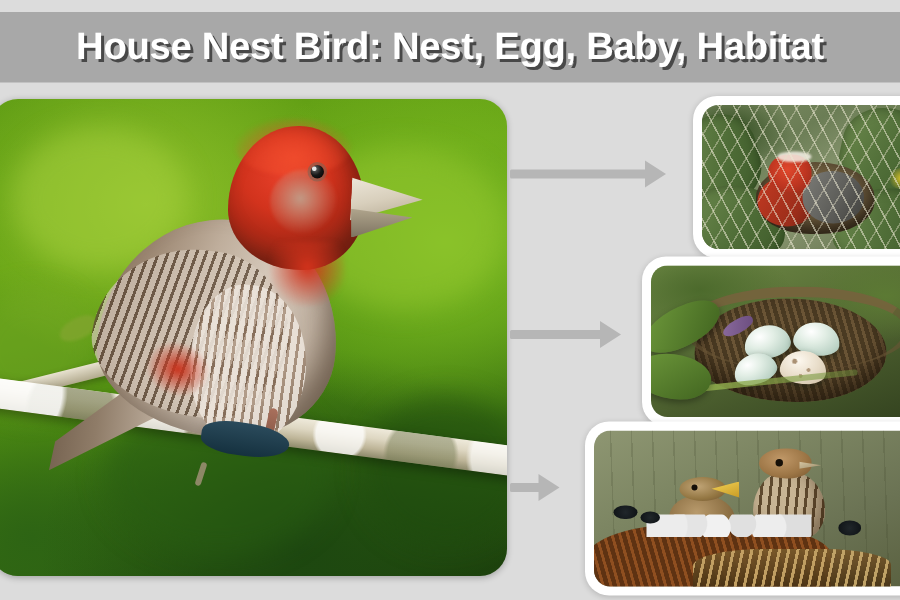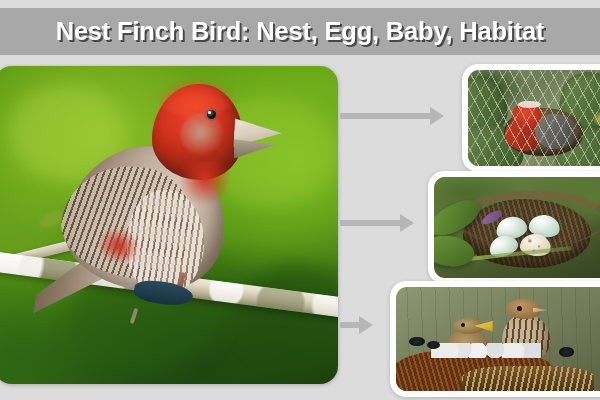--- a/index.html
+++ b/index.html
@@ -483,21 +483,21 @@
   .dc1 { left:6%;  top:48%; width:7%;  height:9%; }
   .dc2 { left:14%; top:52%; width:6%;  height:8%; }
   .dc3 { left:74%; top:58%; width:7%;  height:9%; }
 </style>
 </head>
 <body>
 
 <div class="canvas">
 
   <div class="title-banner">
-    <div class="title-text">Nest Finch Bird: Nest, Egg, Baby, Habitat</div>
+    <div class="title-text">House Nest Bird: Nest, Egg, Baby, Habitat</div>
   </div>
 
   <div class="hero">
     <div class="hero-bg">
       <div class="hero-bokeh bk1"></div>
       <div class="hero-bokeh bk2"></div>
       <div class="hero-bokeh bk3"></div>
       <div class="hero-bokeh bk4"></div>
       <div class="hero-bokeh bk5"></div>
     </div>

